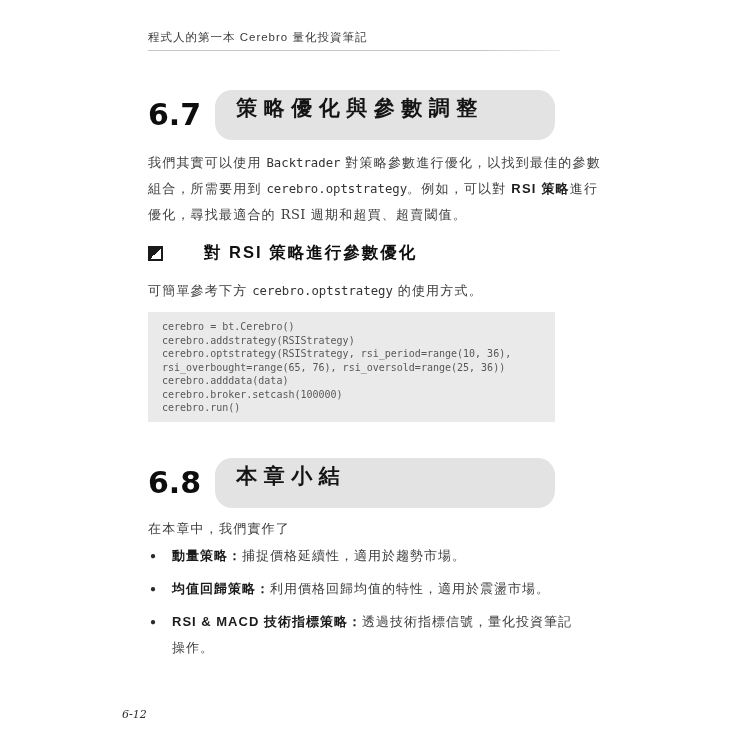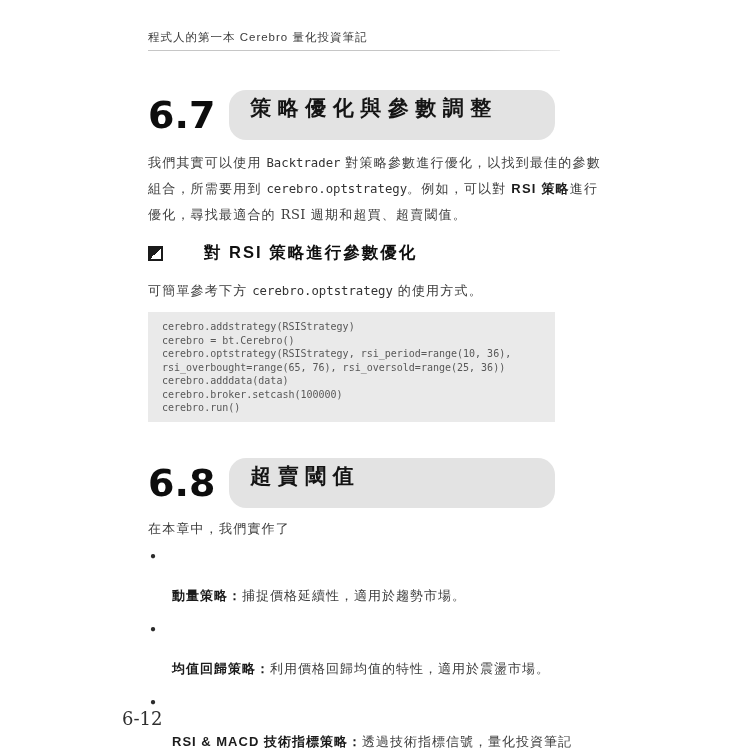--- a/index.html
+++ b/index.html
@@ -15,21 +15,21 @@
   .header-rule{
     position:absolute;left:148px;top:50px;width:412px;height:1px;
     background:linear-gradient(to right,#c6c6c6 80%,#e9e9e9);
   }
   
   .sec{position:absolute;left:148px;width:407px;display:flex;align-items:center;}
   .sec-67{top:90px;}
   .sec-68{top:458px;}
   .sec-num{
     font-family:"DejaVu Sans","Liberation Sans",sans-serif;
-    font-size:38px;font-weight:800;color:#0d0d0d;letter-spacing:0;line-height:34px;
+    font-size:30px;font-weight:800;color:#0d0d0d;letter-spacing:0;line-height:34px;
     flex:none;
   }
   .sec-pill{
     flex:1;margin-left:14px;height:50px;line-height:35px;background:#e3e3e3;
     border-radius:17px;padding-left:21px;
     font-size:21px;font-weight:700;letter-spacing:6.5px;color:#141414;
     white-space:nowrap;overflow:hidden;
   }
   
   .body-text{font-size:13px;line-height:26px;letter-spacing:1.2px;color:#3d3d3d;}
@@ -54,26 +54,26 @@
     position:absolute;left:148px;top:312px;width:379px;background:#eaeaea;
     padding:8px 14px 7px 14px;
     font-family:"DejaVu Sans Mono","Liberation Mono",monospace;
     font-size:10px;line-height:13.5px;color:#585858;
   }
   .code-line{white-space:pre;}
   
   .bullet-list{position:absolute;left:150px;top:543px;width:412px;}
   .bullet{display:flex;margin-bottom:7px;font-size:13px;line-height:26px;letter-spacing:1px;color:#3d3d3d;}
   .bullet-marker{flex:none;width:22px;font-size:10px;color:#2b2b2b;line-height:26px;}
-  .bullet-body{flex:1;margin-top:40px;}
+  .bullet-body{flex:1;}
   .bullet-label{font-weight:700;color:#1b1b1b;}
   
   .footer-pagenum{
     position:absolute;left:122px;top:708px;
-    font-family:"DejaVu Serif","Liberation Serif",serif;font-size:18px;color:#2e2e2e;
+    font-family:"DejaVu Serif","Liberation Serif",serif;font-size:11px;color:#2e2e2e;font-style:italic;
   }
 </style>
 </head>
 <body>
 
 <div id="page">
 
   <div class="header-title">程式人的第一本 Cerebro 量化投資筆記</div>
   <div class="header-rule"></div>
 
@@ -89,32 +89,32 @@
   </div>
 
   <div class="sub-h">
     <span class="sub-icon"></span>
     <span>對 RSI 策略進行參數優化</span>
   </div>
 
   <div class="p2 body-text hardline"><span>可簡單參考下方 </span><span class="mono">cerebro.optstrategy</span><span> 的使用方式。</span></div>
 
   <div class="code-block">
+    <div class="code-line">cerebro = bt.Cerebro()</div>
     <div class="code-line">cerebro.addstrategy(RSIStrategy)</div>
-    <div class="code-line">cerebro = bt.Cerebro()</div>
     <div class="code-line">cerebro.optstrategy(RSIStrategy, rsi_period=range(10, 36),</div>
     <div class="code-line">rsi_overbought=range(65, 76), rsi_oversold=range(25, 36))</div>
     <div class="code-line">cerebro.adddata(data)</div>
     <div class="code-line">cerebro.broker.setcash(100000)</div>
     <div class="code-line">cerebro.run()</div>
   </div>
 
   <div class="sec sec-68">
     <div class="sec-num">6.8</div>
-    <div class="sec-pill">超賣閾值</div>
+    <div class="sec-pill">本章小結</div>
   </div>
 
   <div class="p3 body-text">在本章中，我們實作了</div>
 
   <div class="bullet-list">
 
     <div class="bullet">
       <div class="bullet-marker">●</div>
       <div class="bullet-body hardline"><span class="bullet-label">動量策略：</span><span>捕捉價格延續性，適用於趨勢市場。</span></div>
     </div>

